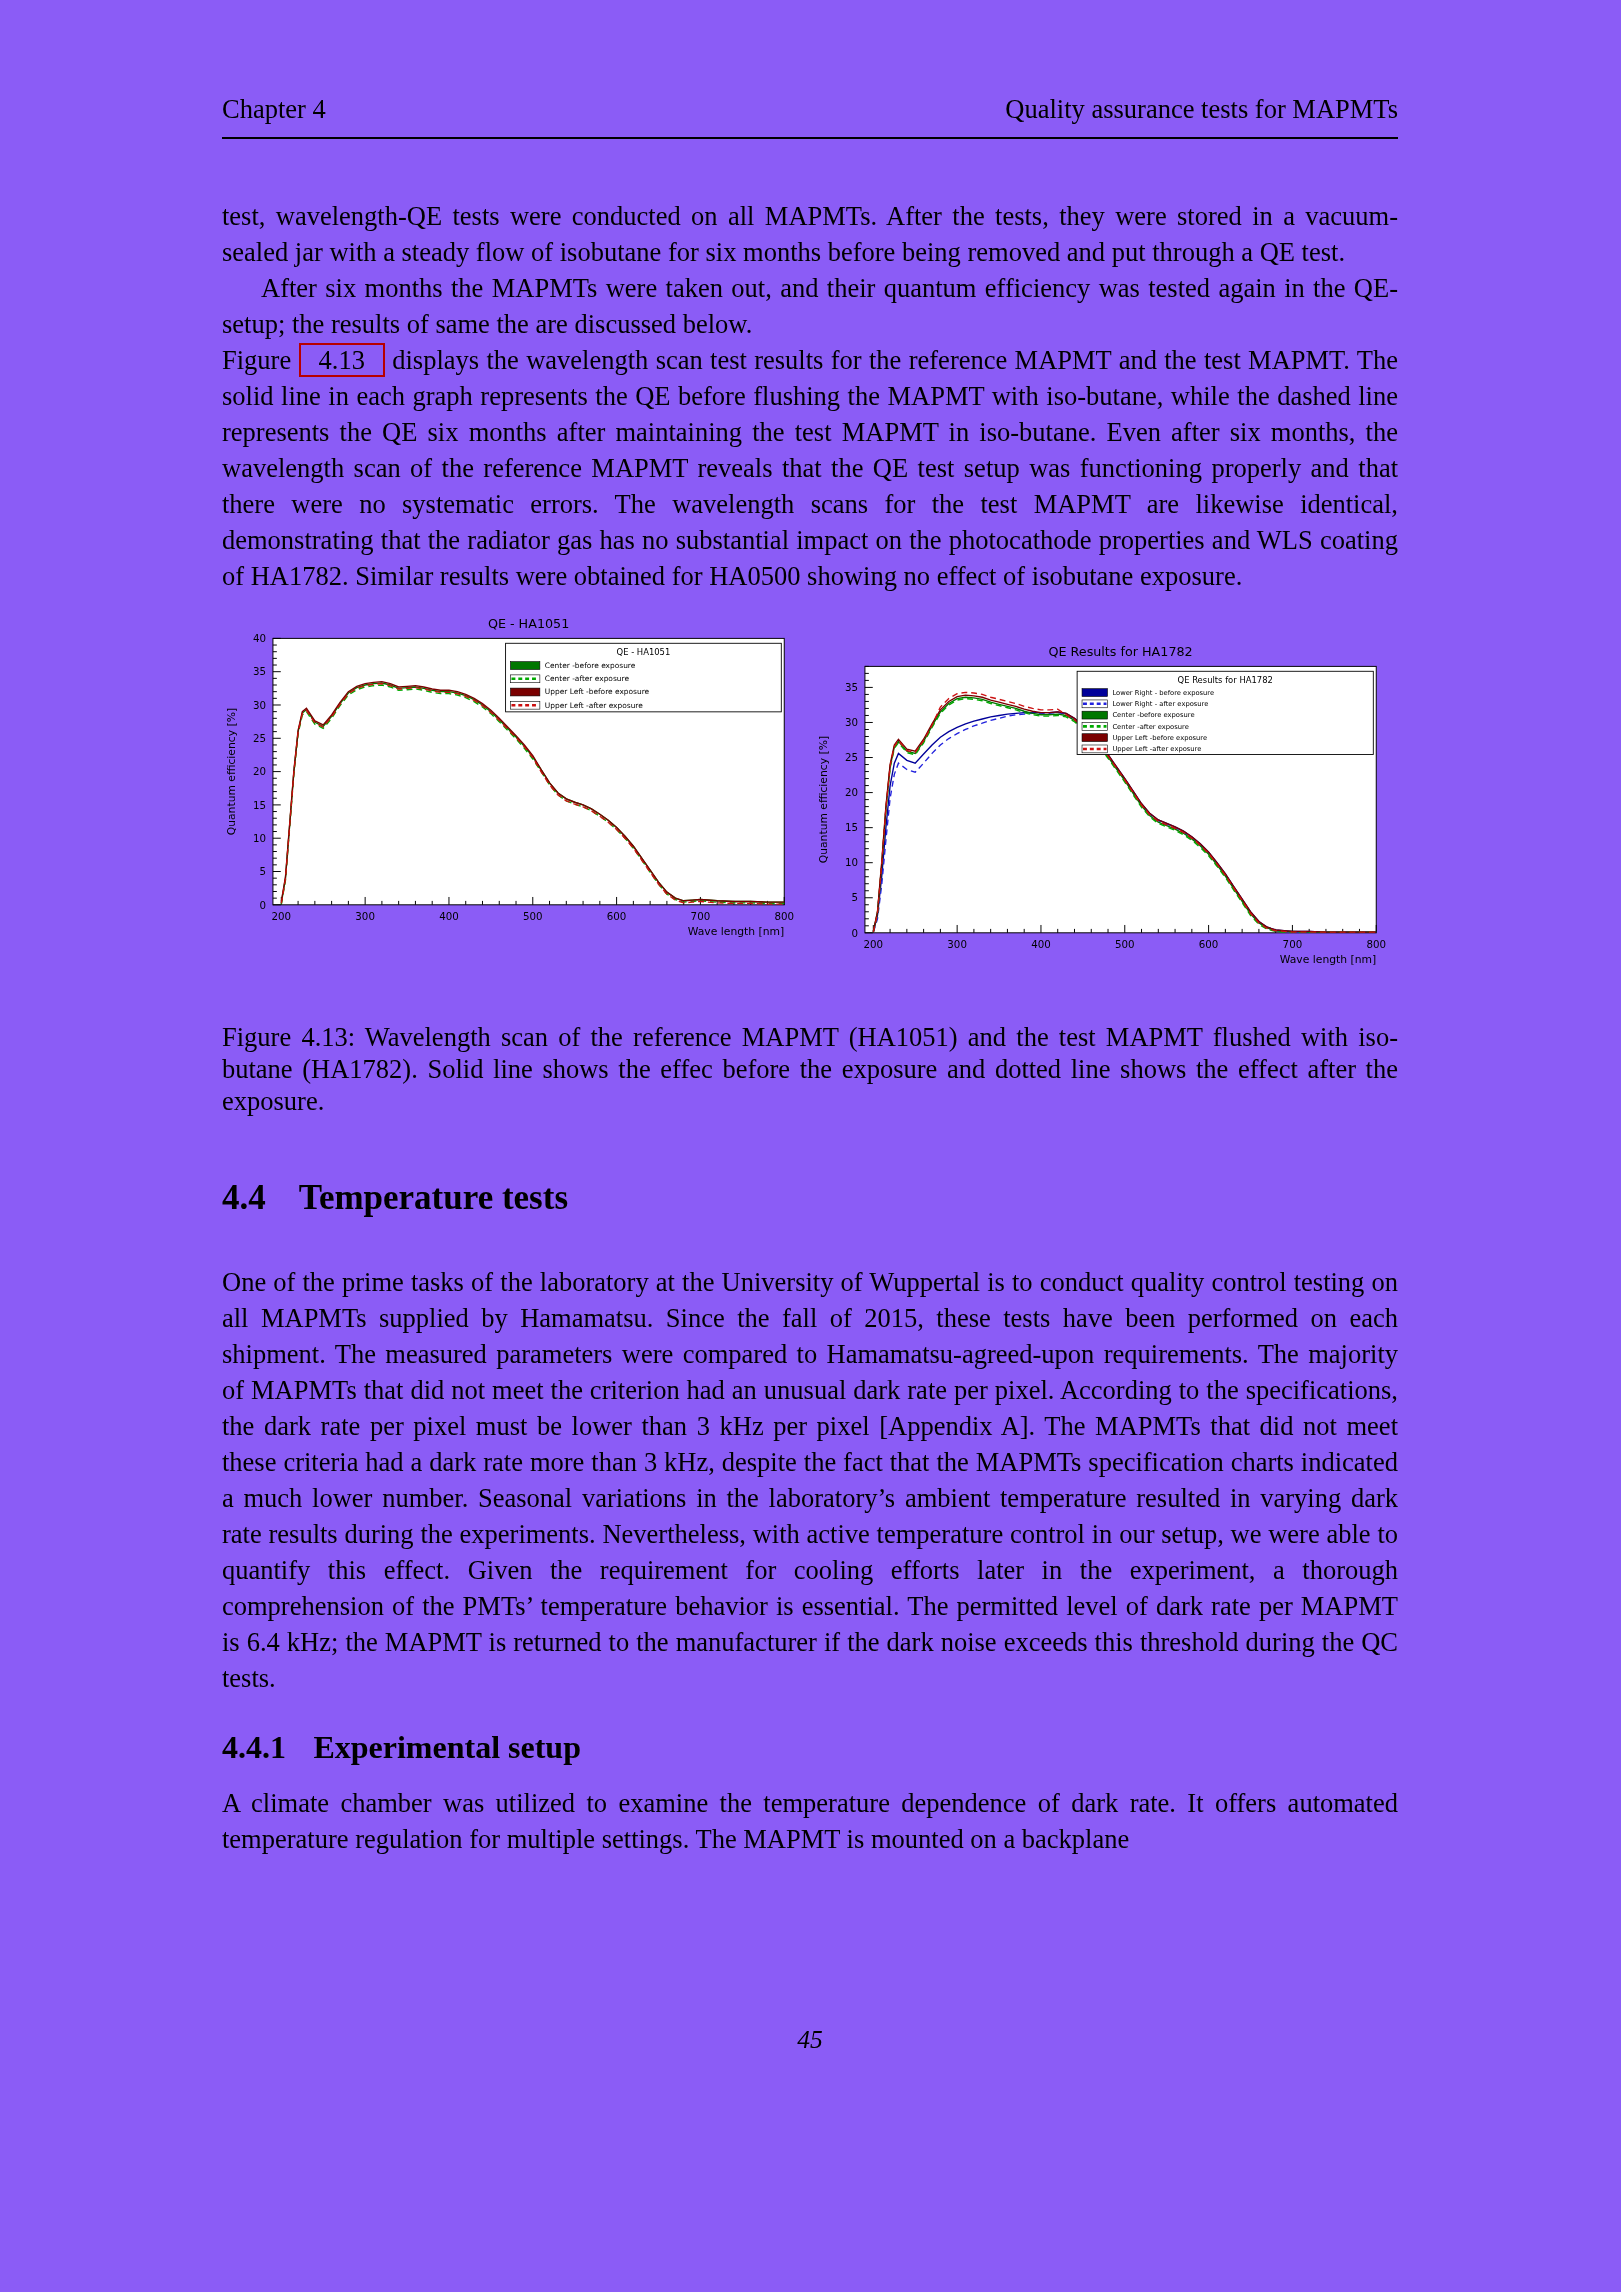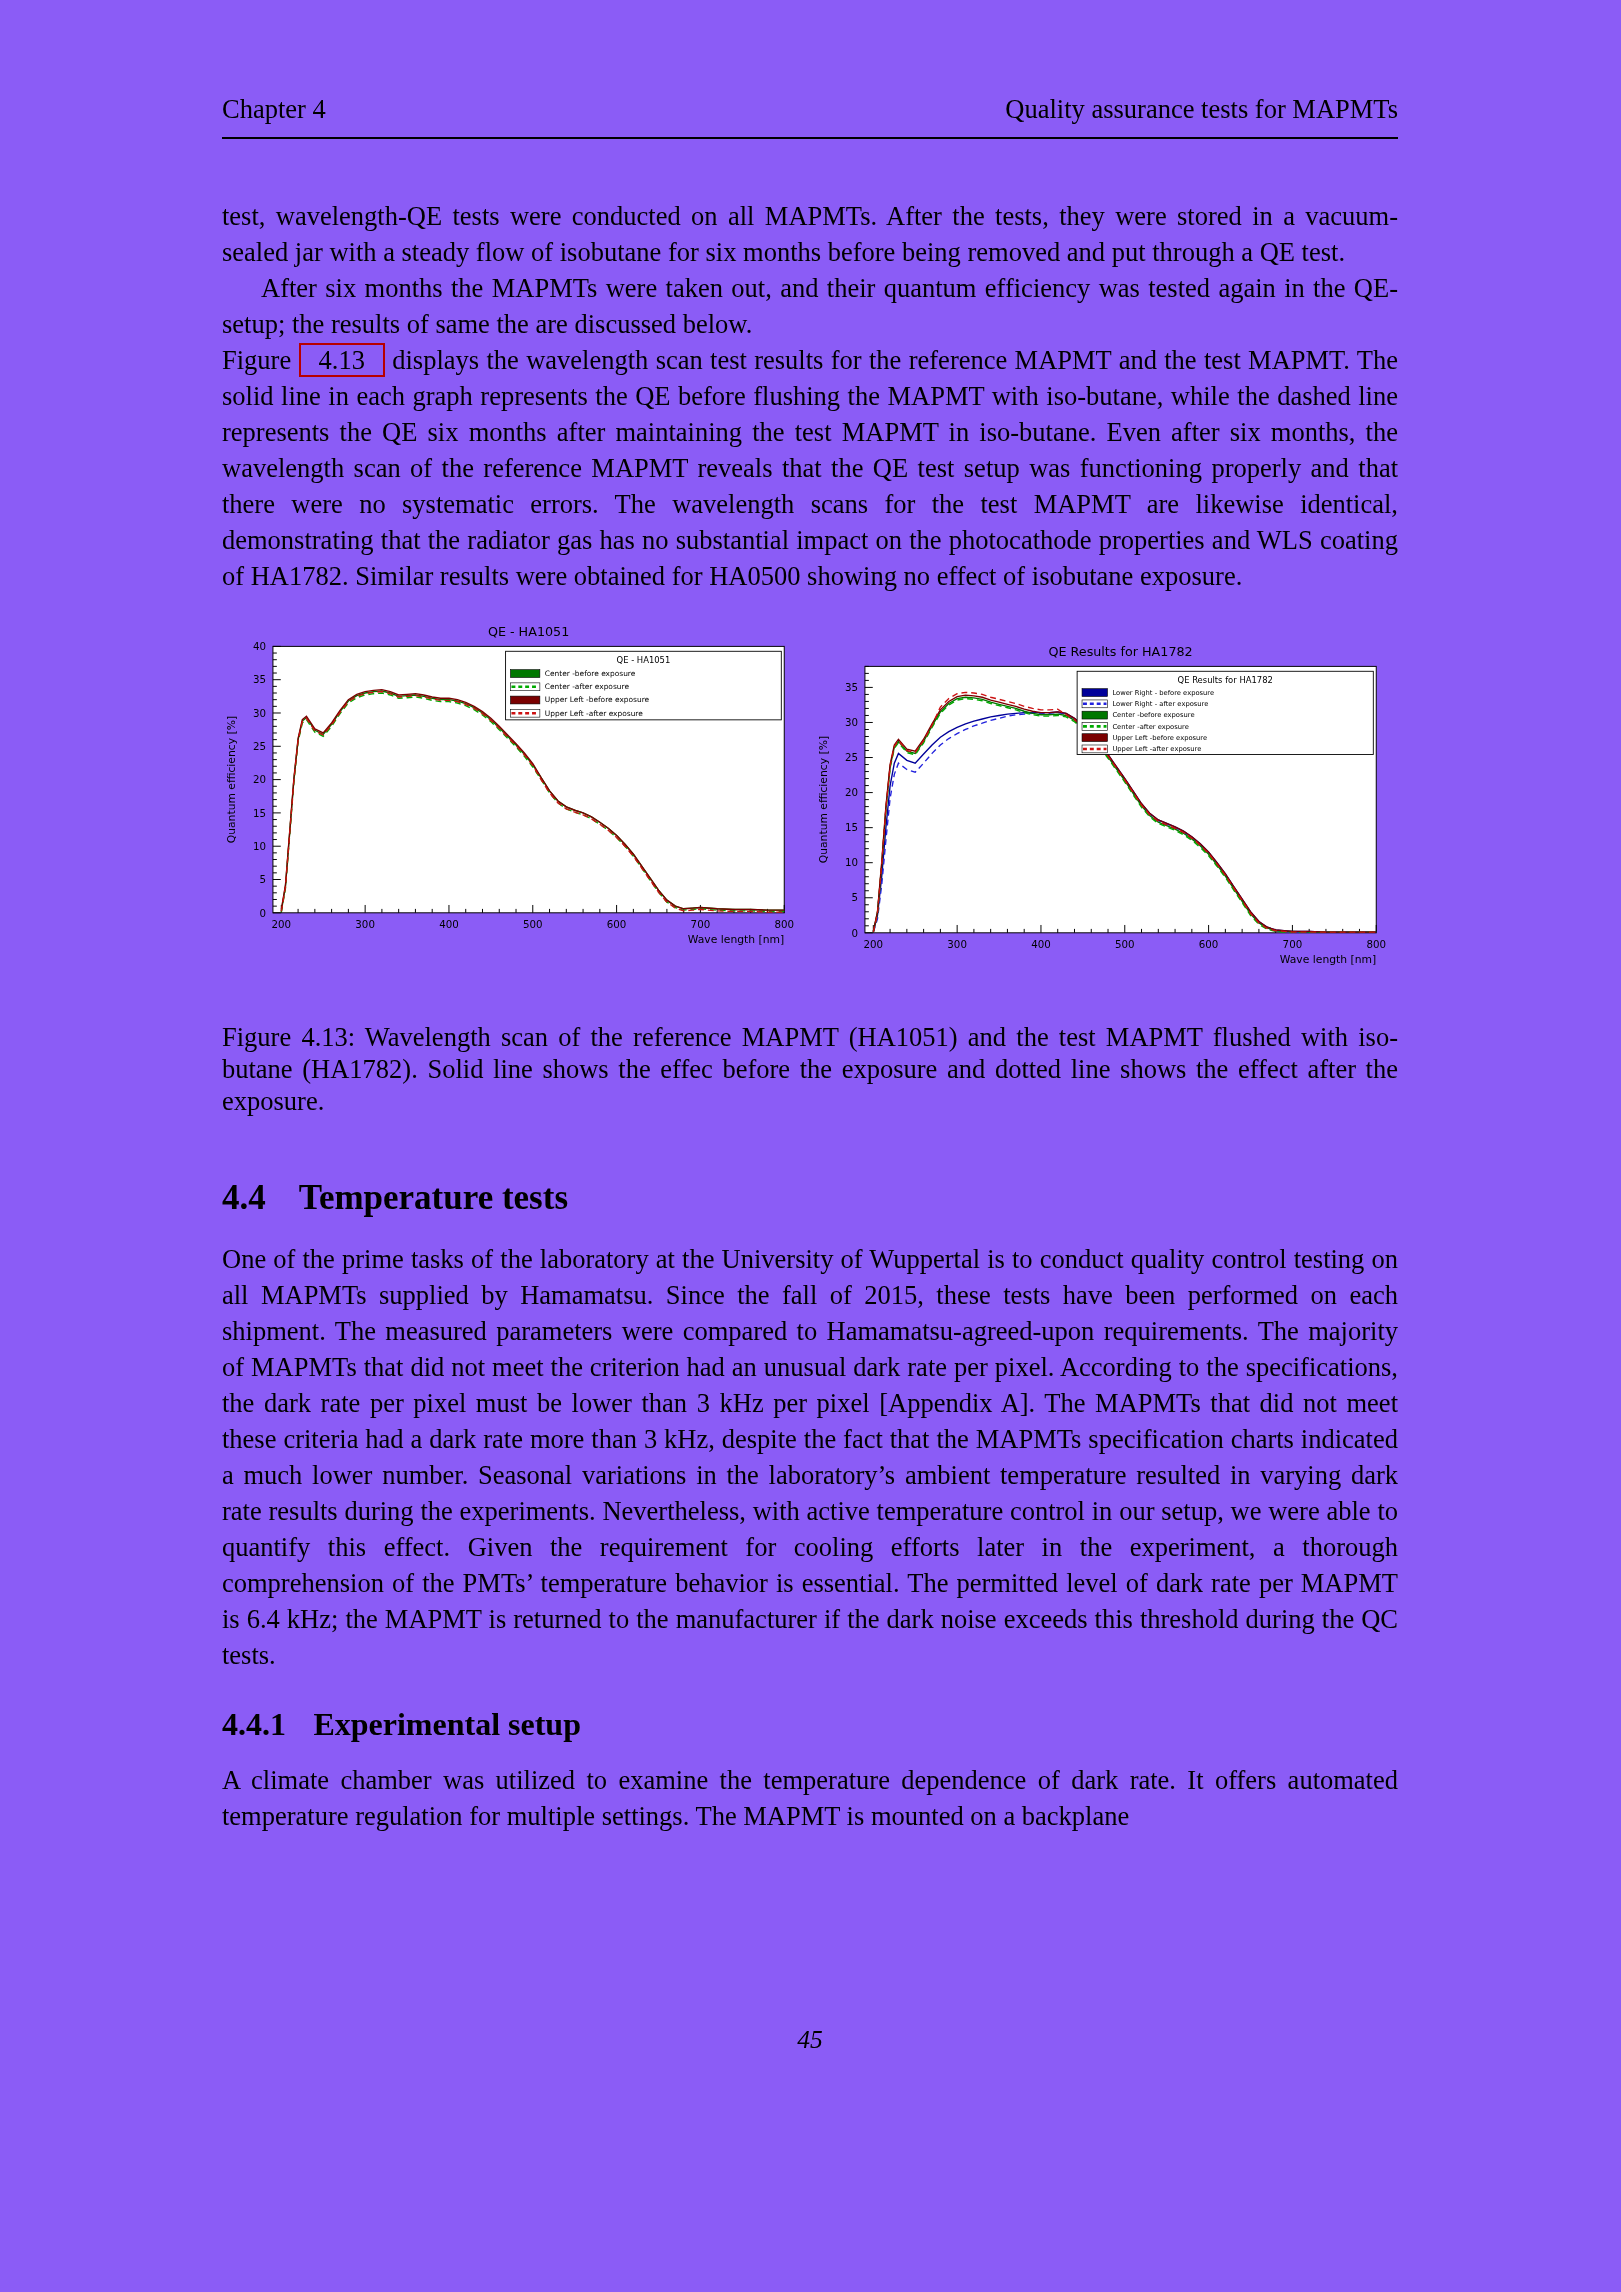--- a/index.html
+++ b/index.html
@@ -35,21 +35,21 @@
     text-align: justify;
   }
   .indent { text-indent: 39px; }
   h4.subsubsection {
     margin: 33px 0 15.7px 0;
     font-size: 26.5px;
     font-weight: bold;
   }
   h4.subsubsection .num { margin-right: 25.5px; }
   h2.section {
-    margin: 61px 0 23px 0;
+    margin: 61px 0 46px 0;
     font-size: 35px;
     font-weight: bold;
   }
   h2.section .num { margin-right: 33px; }
   h3.subsection {
     margin: 33px 0 19.6px 0;
     font-size: 32px;
     font-weight: bold;
   }
   h3.subsection .num { margin-right: 27.4px; }
@@ -59,21 +59,21 @@
     border: 2px solid #b80000;
     padding: 0 18px;
     cursor: pointer;
   }
   .figure { margin-top: 15.7px; }
   .charts {
     display: flex;
     gap: 17.6px;
     align-items: flex-start;
   }
-  .chart { width: 574px; margin-top: 8px; }
+  .chart { width: 574px; }
   .chart svg { display: block; width: 100%; height: auto; }
   .chart-right { margin-top: 27.4px; }
   .caption {
     margin-top: 35px;
     font-size: 26.5px;
     line-height: 32px;
   }
   .pagenum {
     position: absolute;
     left: 222px;

